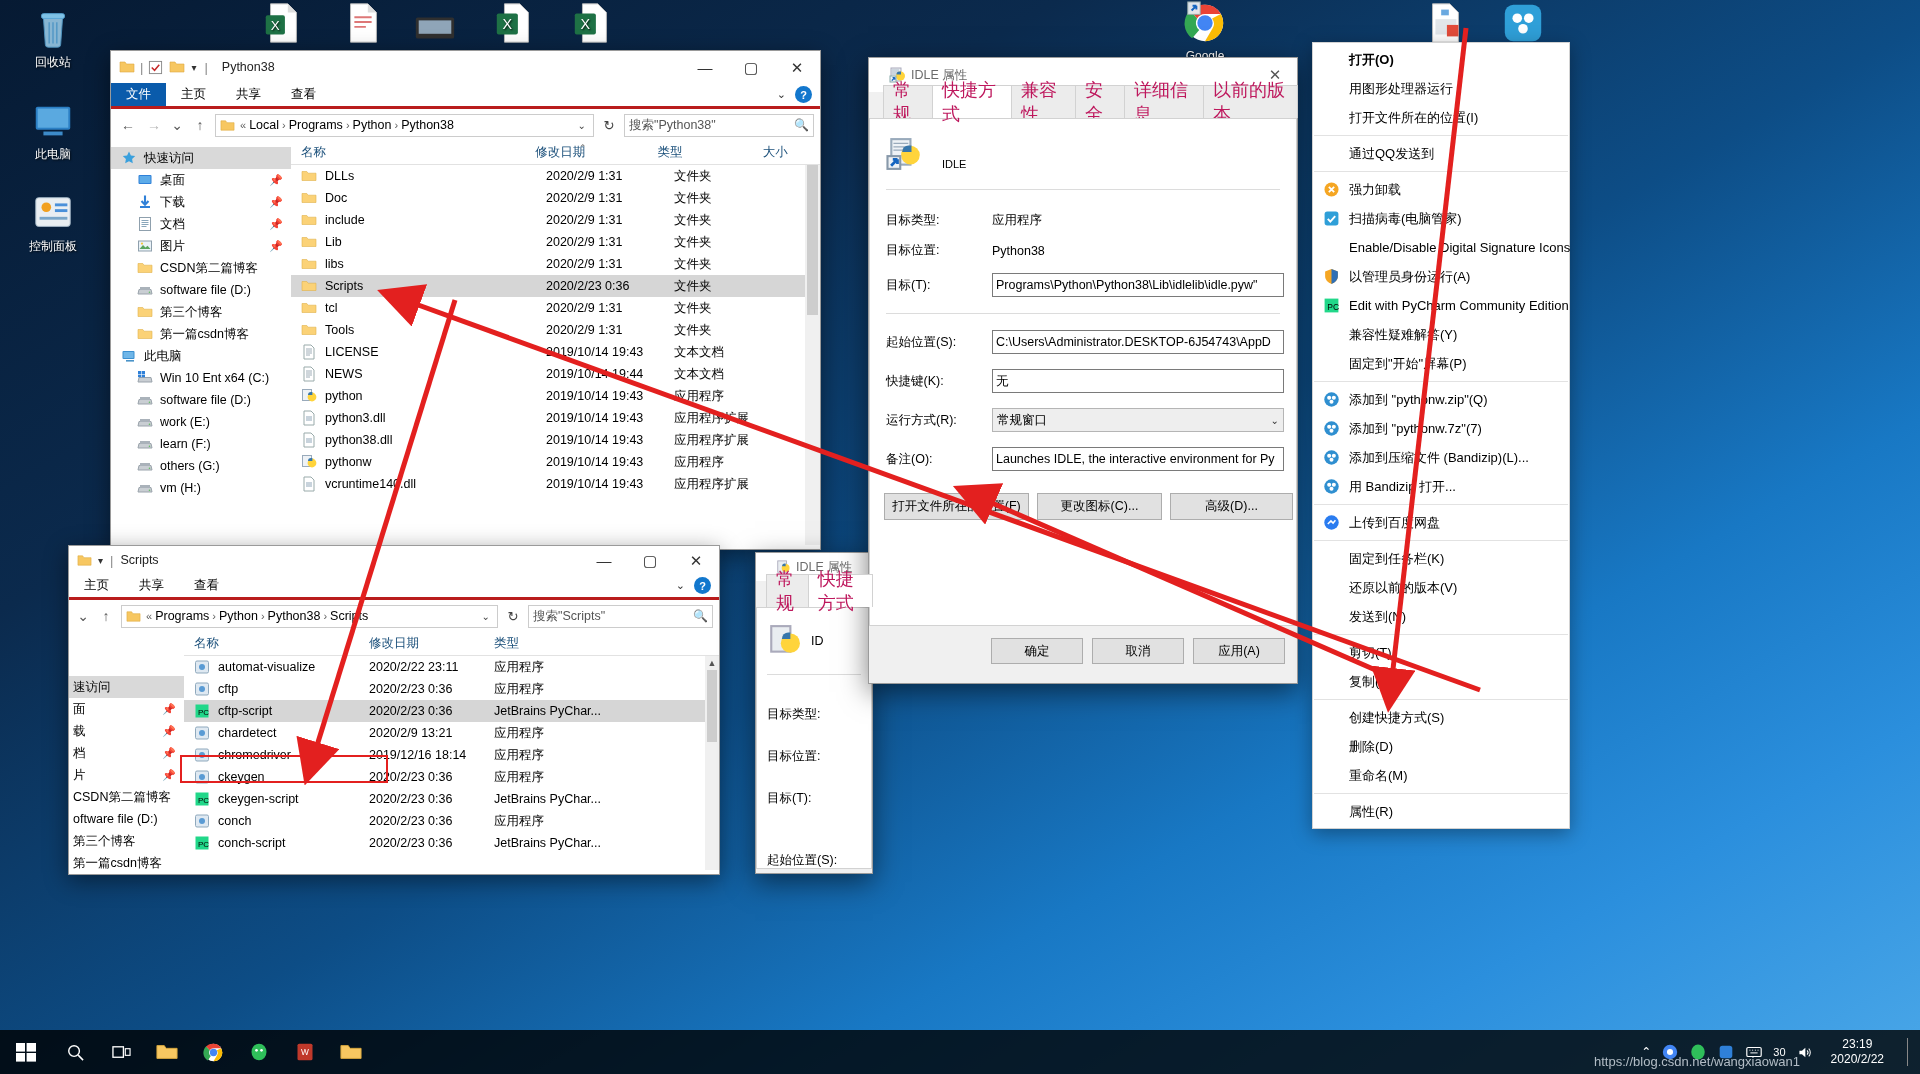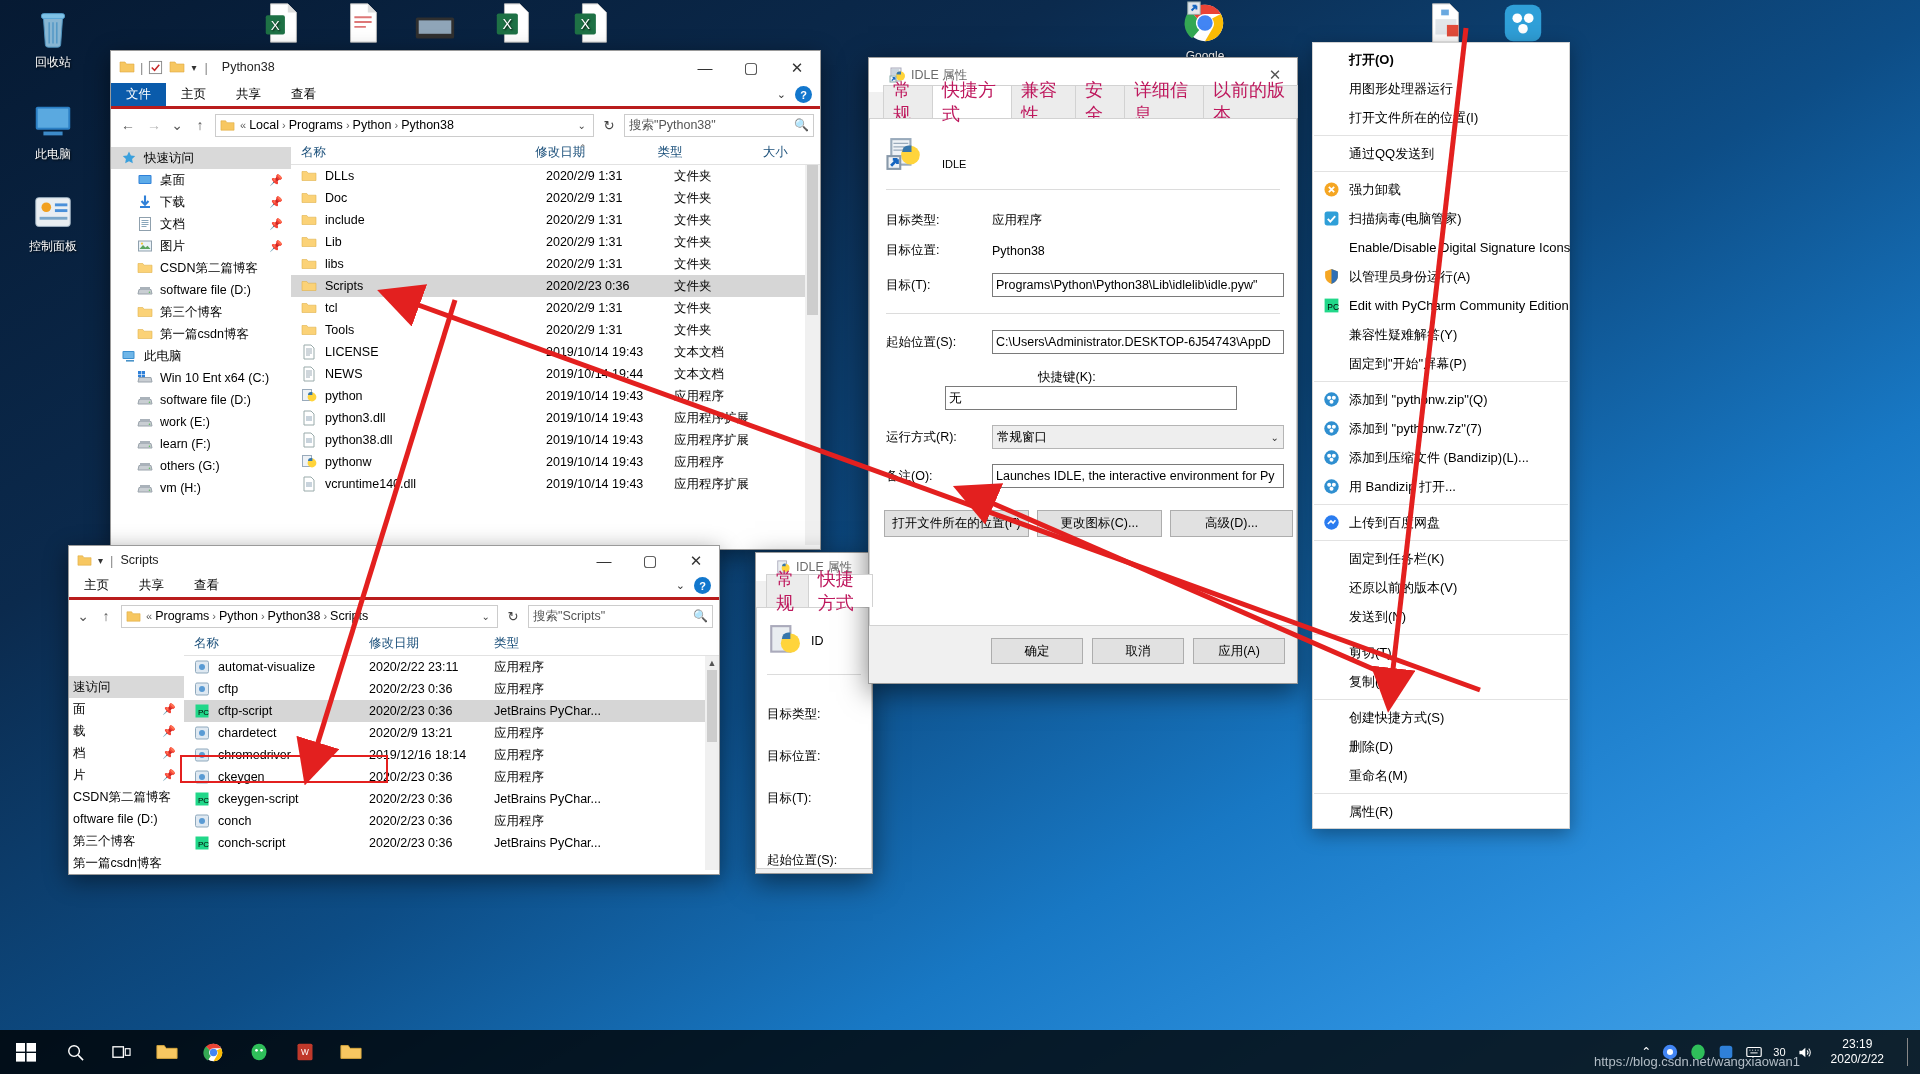--- a/index.html
+++ b/index.html
@@ -833,21 +833,21 @@
       <span class="plabel" style="width:106px;">目标(T):</span>
       <span class="pinput" style="width:292px;">Programs\Python\Python38\Lib\idlelib\idle.pyw"</span>
     </div>
 
     <div class="hrline" style="margin:16px 16px 0;"></div>
 
     <div class="prow" style="margin:16px 0 0 16px;">
       <span class="plabel" style="width:106px;">起始位置(S):</span>
       <span class="pinput" style="width:292px;">C:\Users\Administrator.DESKTOP-6J54743\AppD</span>
     </div>
-    <div class="prow" style="margin:15px 0 0 16px;flex-direction:column;">
+    <div class="prow" style="margin:15px 0 0 16px;">
       <span class="plabel" style="width:106px;">快捷键(K):</span>
       <span class="pinput" style="width:292px;">无</span>
     </div>
     <div class="prow" style="margin:15px 0 0 16px;">
       <span class="plabel" style="width:106px;">运行方式(R):</span>
       <span class="pselect" style="width:292px;">
         <span>常规窗口</span>
         <span class="cv">⌄</span>
       </span>
     </div>

